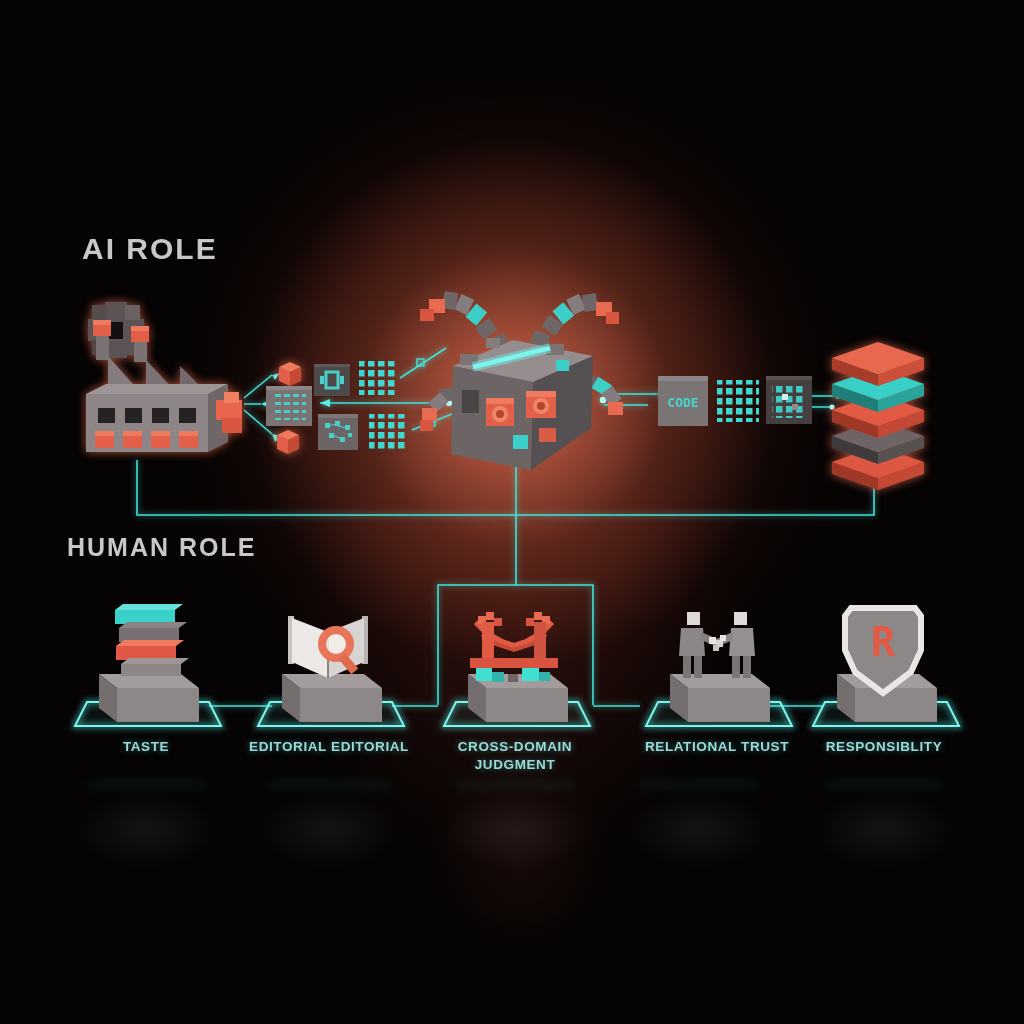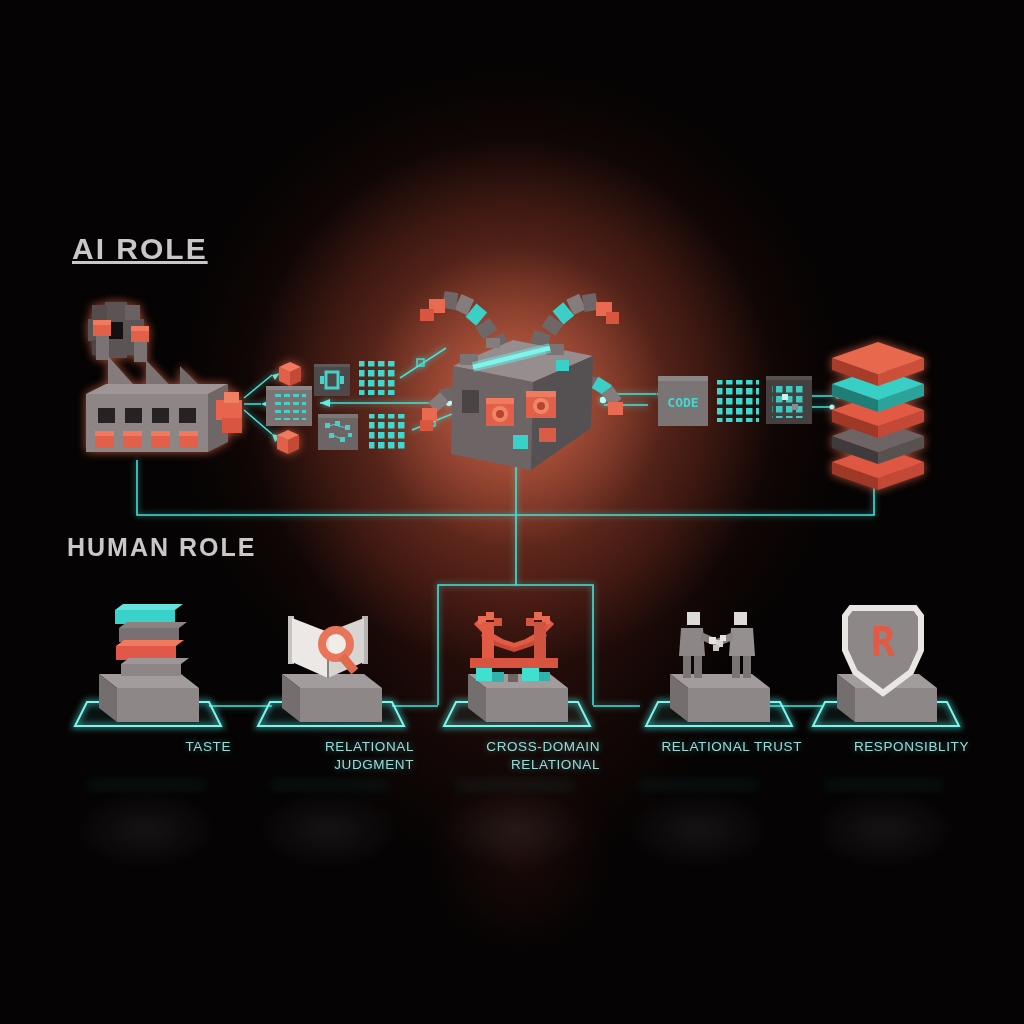--- a/index.html
+++ b/index.html
@@ -7,33 +7,33 @@
     position:relative;width:1024px;height:1024px;overflow:hidden;
     font-family:"Liberation Sans","DejaVu Sans",sans-serif;
     background:
       radial-gradient(circle 150px at 516px 398px, rgba(235,120,88,.55), rgba(235,120,88,0) 100%),
       radial-gradient(circle 340px at 512px 402px, rgba(198,88,62,.80), rgba(150,58,40,.38) 58%, rgba(80,26,18,.14) 78%, rgba(0,0,0,0) 100%),
       radial-gradient(circle 300px at 512px 650px, rgba(140,46,32,.22), rgba(0,0,0,0) 75%),
       radial-gradient(circle 120px at 520px 860px, rgba(190,70,50,.10), rgba(0,0,0,0) 80%),
       #050303;
   }
   .title{position:absolute;color:#c9c7c8;font-weight:800;letter-spacing:2px;}
-  .title.ai{left:72px;top:232px;font-size:30px;text-decoration:underline;}
+  .title.ai{left:82px;top:232px;font-size:30px;}
   .title.human{left:67px;top:533px;font-size:25px;}
   .abs{position:absolute;}
   svg{display:block;overflow:visible;}
   #wires{filter:drop-shadow(0 0 3px rgba(80,240,230,.75));}
   .wire{stroke:#3fe3da;stroke-width:1.6;fill:none;}
   .whead{fill:#5defe5;}
   .wdot{fill:#b9fbf5;}
   .glowdrop{filter:drop-shadow(0 0 5px rgba(240,110,80,.7));}
   .pillar{position:absolute;width:170px;top:582px;}
   .pillar .label{
-    position:absolute;top:156px;left:0;width:170px;text-align:right;
-    color:#9adbd8;font-size:13.5px;font-weight:400;letter-spacing:.6px;line-height:1.3;
+    position:absolute;top:156px;left:0;width:170px;text-align:center;
+    color:#9adbd8;font-size:13.5px;font-weight:700;letter-spacing:.6px;line-height:1.3;
     text-shadow:0 0 7px rgba(90,220,215,.5);
   }
   .refl{position:absolute;opacity:.9;pointer-events:none;}
   .refl .blob{position:absolute;width:150px;height:80px;filter:blur(5px);
     background:radial-gradient(ellipse at center, rgba(125,120,120,.16), rgba(0,0,0,0) 70%);}
   .refl .bar{position:absolute;width:118px;height:6px;background:#2fd8cf;opacity:.14;filter:blur(6px);}
 </style>
 </head>
 <body>
 
@@ -310,21 +310,21 @@
         <rect x="118" y="34" width="6" height="48" fill="#b8b4b2"></rect>
         <polygon points="48,36 84,50 84,96 48,80" fill="#ece8e6"></polygon>
         <polygon points="120,36 84,50 84,96 120,80" fill="#d8d4d2"></polygon>
         <path d="M84,50 L84,96" stroke="#8a8484" stroke-width="2"></path>
       </g>
       <g>
         <circle cx="92" cy="62" r="14" fill="rgba(245,240,236,.85)" stroke="#e8745a" stroke-width="8"></circle>
         <rect x="100" y="72" width="9" height="20" fill="#e06a4e" transform="rotate(-40 104 82)"></rect>
       </g>
     </svg>
-    <div class="label">RELATIONAL JUDGMENT</div>
+    <div class="label">EDITORIAL EDITORIAL</div>
   </div>
 
   <div class="pillar" style="left:430px">
     <svg width="170" height="170" viewBox="0 0 170 170">
       <polygon points="26,120 148,120 160,144 14,144" fill="rgba(80,240,230,.12)" stroke="#54f0e6" stroke-width="5" opacity=".55" style="filter:blur(3px)"></polygon>
       <polygon points="26,120 148,120 160,144 14,144" fill="none" stroke="#7df5ec" stroke-width="2"></polygon>
       <g>
         <polygon points="38,92 120,92 138,106 56,106" fill="#a39c9d"></polygon>
         <rect x="56" y="106" width="82" height="34" fill="#8e8788"></rect>
         <polygon points="38,92 56,106 56,140 38,126" fill="#756e6f"></polygon>
@@ -341,21 +341,21 @@
         <rect x="52" y="40" width="12" height="38" fill="#e05a44"></rect>
         <rect x="104" y="40" width="12" height="38" fill="#d05240"></rect>
         <rect x="40" y="76" width="88" height="10" fill="#d85440"></rect>
         <rect x="46" y="86" width="16" height="13" fill="#41ded2"></rect>
           <rect x="62" y="90" width="12" height="10" fill="#2fb3aa"></rect>
         <rect x="92" y="86" width="17" height="13" fill="#41ded2"></rect>
           <rect x="109" y="90" width="11" height="9" fill="#2fb3aa"></rect>
         <rect x="78" y="92" width="10" height="8" fill="#6e6466"></rect>
       </g>
     </svg>
-    <div class="label">CROSS-DOMAIN RELATIONAL</div>
+    <div class="label">CROSS-DOMAIN JUDGMENT</div>
   </div>
 
   <div class="pillar" style="left:632px">
     <svg width="170" height="170" viewBox="0 0 170 170">
       <polygon points="26,120 148,120 160,144 14,144" fill="rgba(80,240,230,.12)" stroke="#54f0e6" stroke-width="5" opacity=".55" style="filter:blur(3px)"></polygon>
       <polygon points="26,120 148,120 160,144 14,144" fill="none" stroke="#7df5ec" stroke-width="2"></polygon>
       <g>
         <polygon points="38,92 120,92 138,106 56,106" fill="#a39c9d"></polygon>
         <rect x="56" y="106" width="82" height="34" fill="#8e8788"></rect>
         <polygon points="38,92 56,106 56,140 38,126" fill="#756e6f"></polygon>

